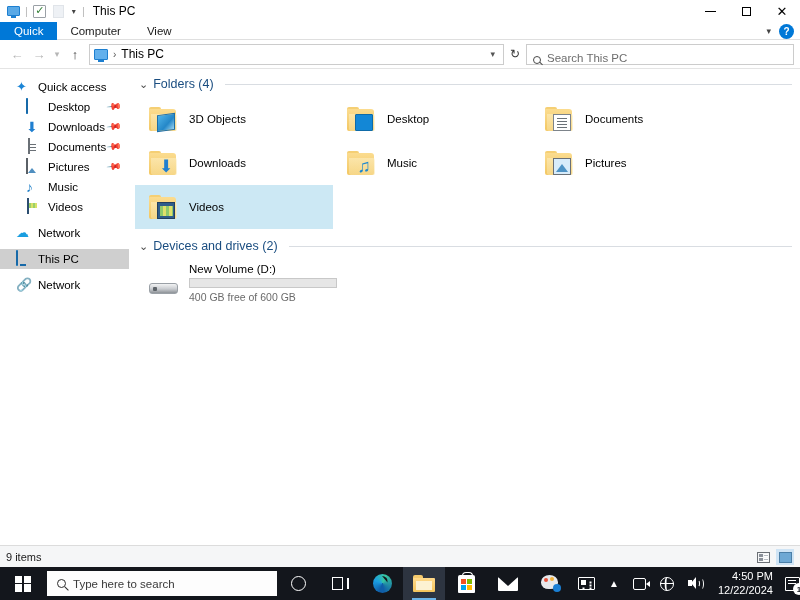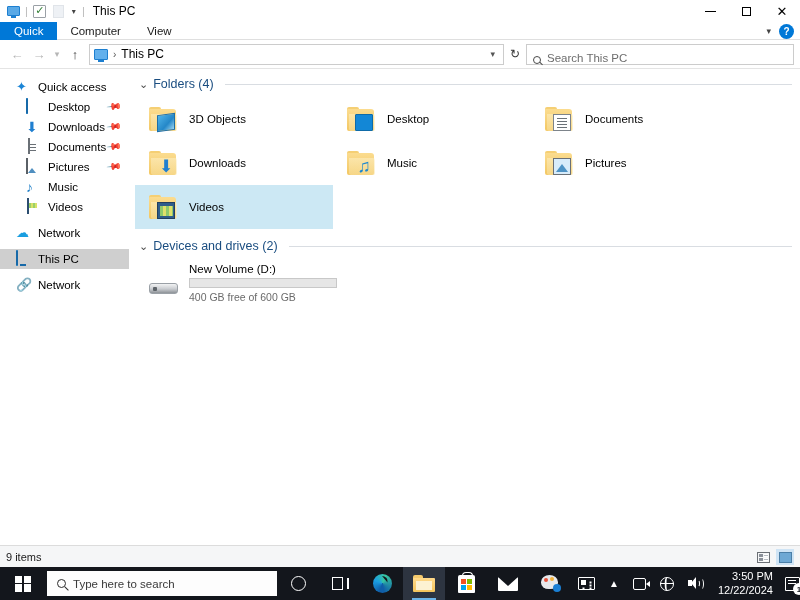--- a/index.html
+++ b/index.html
@@ -874,21 +874,21 @@
       </div>
     <div class="tray-ico">
       <span class="vol-ico">
           <span class="sp"></span>
           <span class="sp2"></span>
           <span class="w1"></span>
           <span class="w2"></span>
         </span>
     </div>
     <div id="clock">
-      <span class="clk-time">3:50 PM</span>
+      <span class="clk-time">4:50 PM</span>
       <span class="clk-date">12/22/2024</span>
     </div>
     <div id="notif">
       <span class="notif-ico"></span>
       <span class="notif-badge">1</span>
     </div>
   </div>
 </div>
 
 </body></html>

